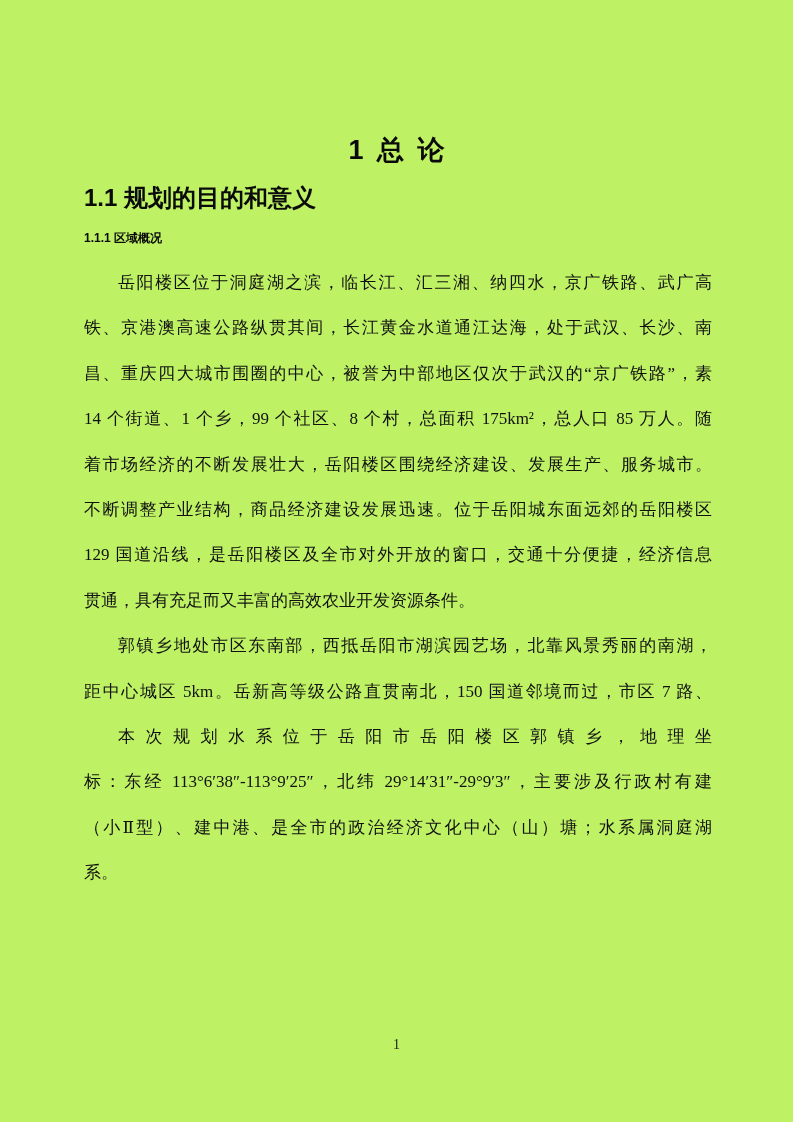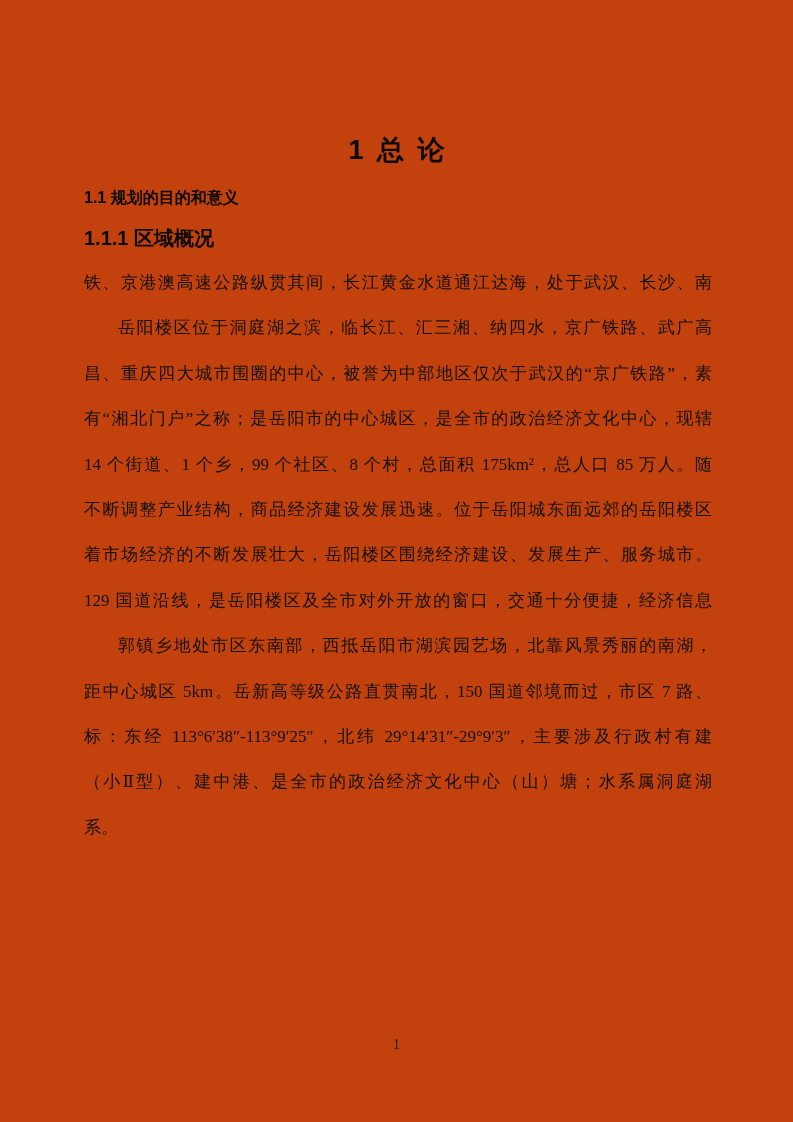--- a/index.html
+++ b/index.html
@@ -1,42 +1,42 @@
 <!DOCTYPE html>
 <html><head>
 <meta charset="utf-8">
 <style>
   * { margin:0; padding:0; box-sizing:border-box; }
   html,body { background:#ffffff; }
   .page {
     position:relative;
     width:793px; height:1122px;
-    background:#c2410c;
+    background:#bef264;
     color:#111111;
     font-family:"Liberation Serif","DejaVu Serif",serif;
     overflow:hidden;
   }
   .doc-title {
     position:absolute; top:133px; left:0; width:100%;
     text-align:center;
     font-family:"Liberation Sans","DejaVu Sans",sans-serif;
     font-weight:bold; font-size:27px; line-height:34px;
     word-spacing:6px;
     color:#0a0a0a;
   }
   .heading-l2 {
     position:absolute; top:185px; left:84px;
     font-family:"Liberation Sans","DejaVu Sans",sans-serif;
-    font-weight:bold; font-size:16px; line-height:26px;
+    font-weight:bold; font-size:24px; line-height:26px;
     color:#0a0a0a;
   }
   .heading-l3 {
     position:absolute; top:225px; left:84px;
     font-family:"Liberation Sans","DejaVu Sans",sans-serif;
-    font-weight:bold; font-size:20px; line-height:26px;
+    font-weight:bold; font-size:12px; line-height:26px;
     color:#0a0a0a;
   }
   .body-block {
     position:absolute; top:260px; left:84px; width:628px;
   }
   .line {
     height:45.4px; line-height:45.4px;
     font-size:17px;
     white-space:normal;
     overflow:hidden;
@@ -58,30 +58,31 @@
 
 <div class="page">
 
   <div class="doc-title">1 总 论</div>
 
   <div class="heading-l2">1.1 规划的目的和意义</div>
 
   <div class="heading-l3">1.1.1 区域概况</div>
 
   <div class="body-block">
+      <div class="line justify indent">岳阳楼区位于洞庭湖之滨，临长江、汇三湘、纳四水，京广铁路、武广高</div>
       <div class="line justify">铁、京港澳高速公路纵贯其间，长江黄金水道通江达海，处于武汉、长沙、南</div>
-      <div class="line justify indent">岳阳楼区位于洞庭湖之滨，临长江、汇三湘、纳四水，京广铁路、武广高</div>
       <div class="line justify">昌、重庆四大城市围圈的中心，被誉为中部地区仅次于武汉的“京广铁路”，素</div>
-      <div class="line justify">有“湘北门户”之称；是岳阳市的中心城区，是全市的政治经济文化中心，现辖</div>
       <div class="line justify">14 个街道、1 个乡，99 个社区、8 个村，总面积 175km²，总人口 85 万人。随</div>
+      <div class="line justify">着市场经济的不断发展壮大，岳阳楼区围绕经济建设、发展生产、服务城市。</div>
       <div class="line justify">不断调整产业结构，商品经济建设发展迅速。位于岳阳城东面远郊的岳阳楼区</div>
-      <div class="line justify">着市场经济的不断发展壮大，岳阳楼区围绕经济建设、发展生产、服务城市。</div>
       <div class="line justify">129 国道沿线，是岳阳楼区及全市对外开放的窗口，交通十分便捷，经济信息</div>
+      <div class="line plain">贯通，具有充足而又丰富的高效农业开发资源条件。</div>
       <div class="line justify indent">郭镇乡地处市区东南部，西抵岳阳市湖滨园艺场，北靠风景秀丽的南湖，</div>
       <div class="line justify">距中心城区 5km。岳新高等级公路直贯南北，150 国道邻境而过，市区 7 路、</div>
+      <div class="line justify indent">本次规划水系位于岳阳市岳阳楼区郭镇乡，地理坐</div>
       <div class="line justify">标：东经 113°6′38″-113°9′25″，北纬 29°14′31″-29°9′3″，主要涉及行政村有建</div>
       <div class="line justify">（小Ⅱ型）、建中港、是全市的政治经济文化中心（山）塘；水系属洞庭湖</div>
       <div class="line plain">系。</div>
     </div>
 
   <div class="page-number">1</div>
 
 </div>
 
 </body></html>

